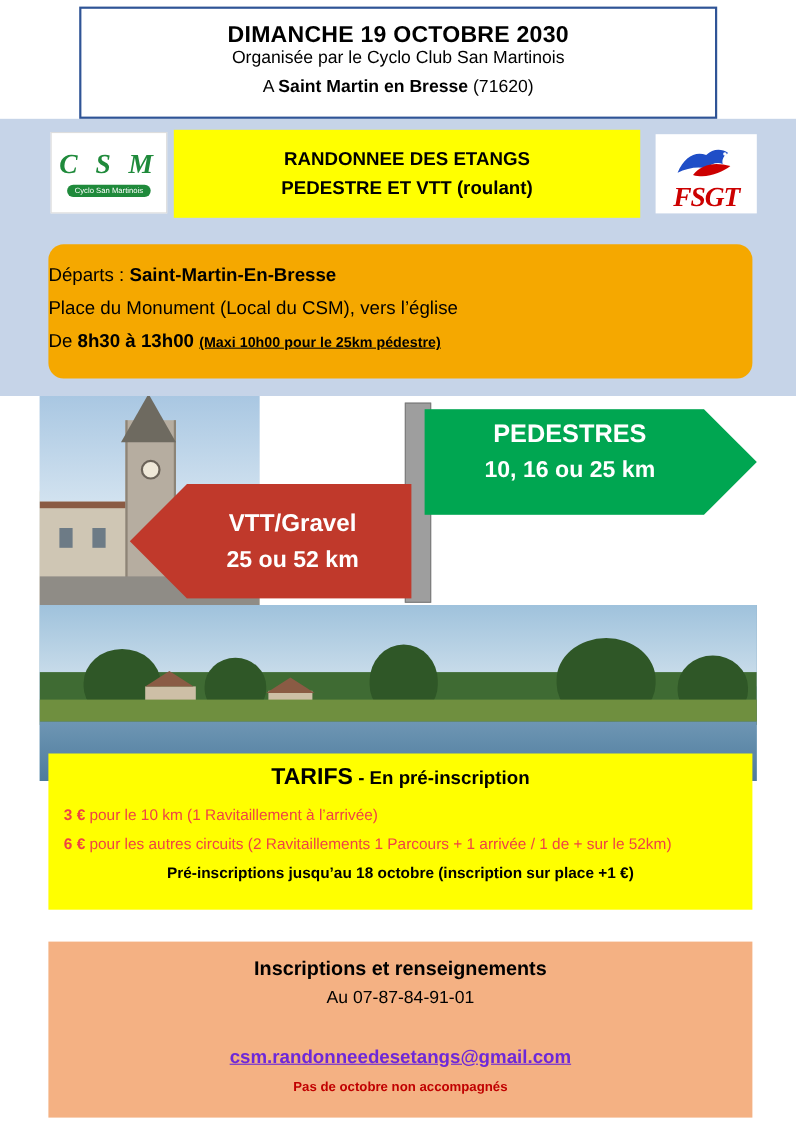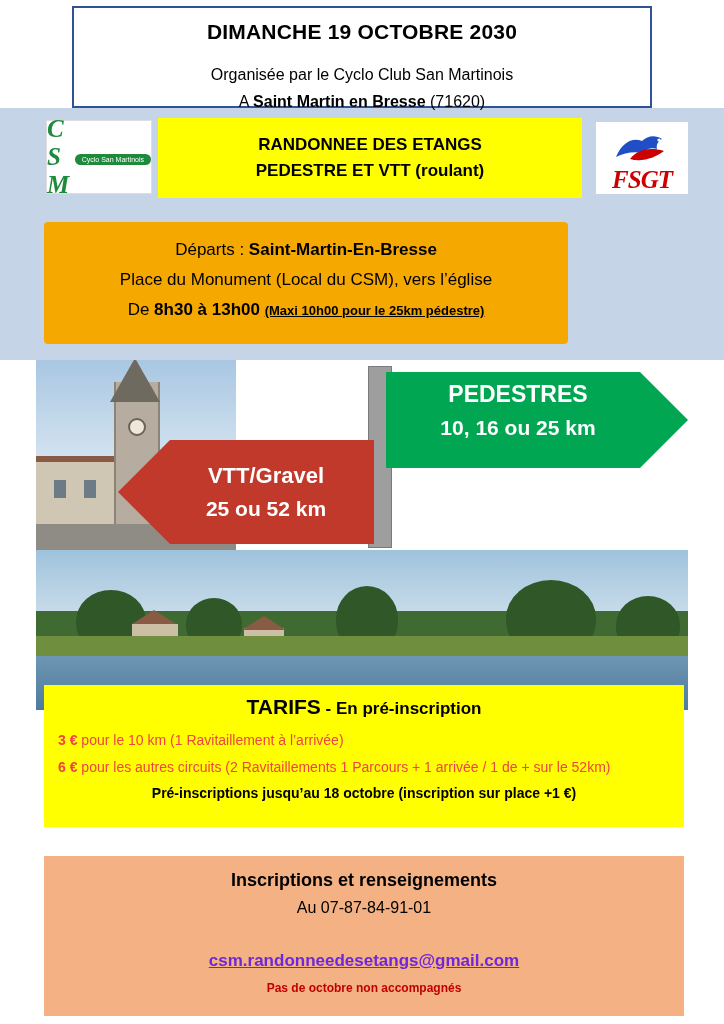--- a/index.html
+++ b/index.html
@@ -36,21 +36,21 @@
   }
   .header-date {
     font-size: 21px;
     font-weight: bold;
     color: #000;
     letter-spacing: 0.2px;
   }
   .header-org {
     font-size: 16px;
     color: #000;
-    margin-top: 22px;
+    margin-top: 0;
   }
   .header-loc {
     font-size: 16px;
     color: #000;
     margin-top: 9px;
   }
   .header-loc b { font-weight: bold; }
 
   
   .blue-band {
@@ -66,21 +66,21 @@
   .csm-logo {
     position: absolute;
     left: 46px;
     top: 120px;
     width: 106px;
     height: 74px;
     background: #ffffff;
     border: 1px solid #dddddd;
     box-sizing: border-box;
     display: flex;
-    flex-direction: row;
+    flex-direction: column;
     align-items: center;
     justify-content: center;
   }
   .csm-letters {
     font-family: "Liberation Serif", serif;
     font-size: 25px;
     font-weight: bold;
     font-style: italic;
     color: #1f8a3b;
     letter-spacing: 5px;
@@ -142,25 +142,24 @@
     letter-spacing: -1px;
     line-height: 1;
     margin-bottom: 2px;
   }
 
   
   .orange-box {
     position: absolute;
     left: 44px;
     top: 222px;
-    width: 524px;
+    width: 640px;
     height: 122px;
     background: #f5a800;
-    border-radius: 4px;
-    text-align: center;
+    border-radius: 14px;
     padding-top: 18px;
     box-sizing: border-box;
   }
   .orange-line {
     font-size: 17px;
     color: #000;
     margin-bottom: 10px;
   }
   .orange-line b { font-weight: bold; }
   .orange-small {

